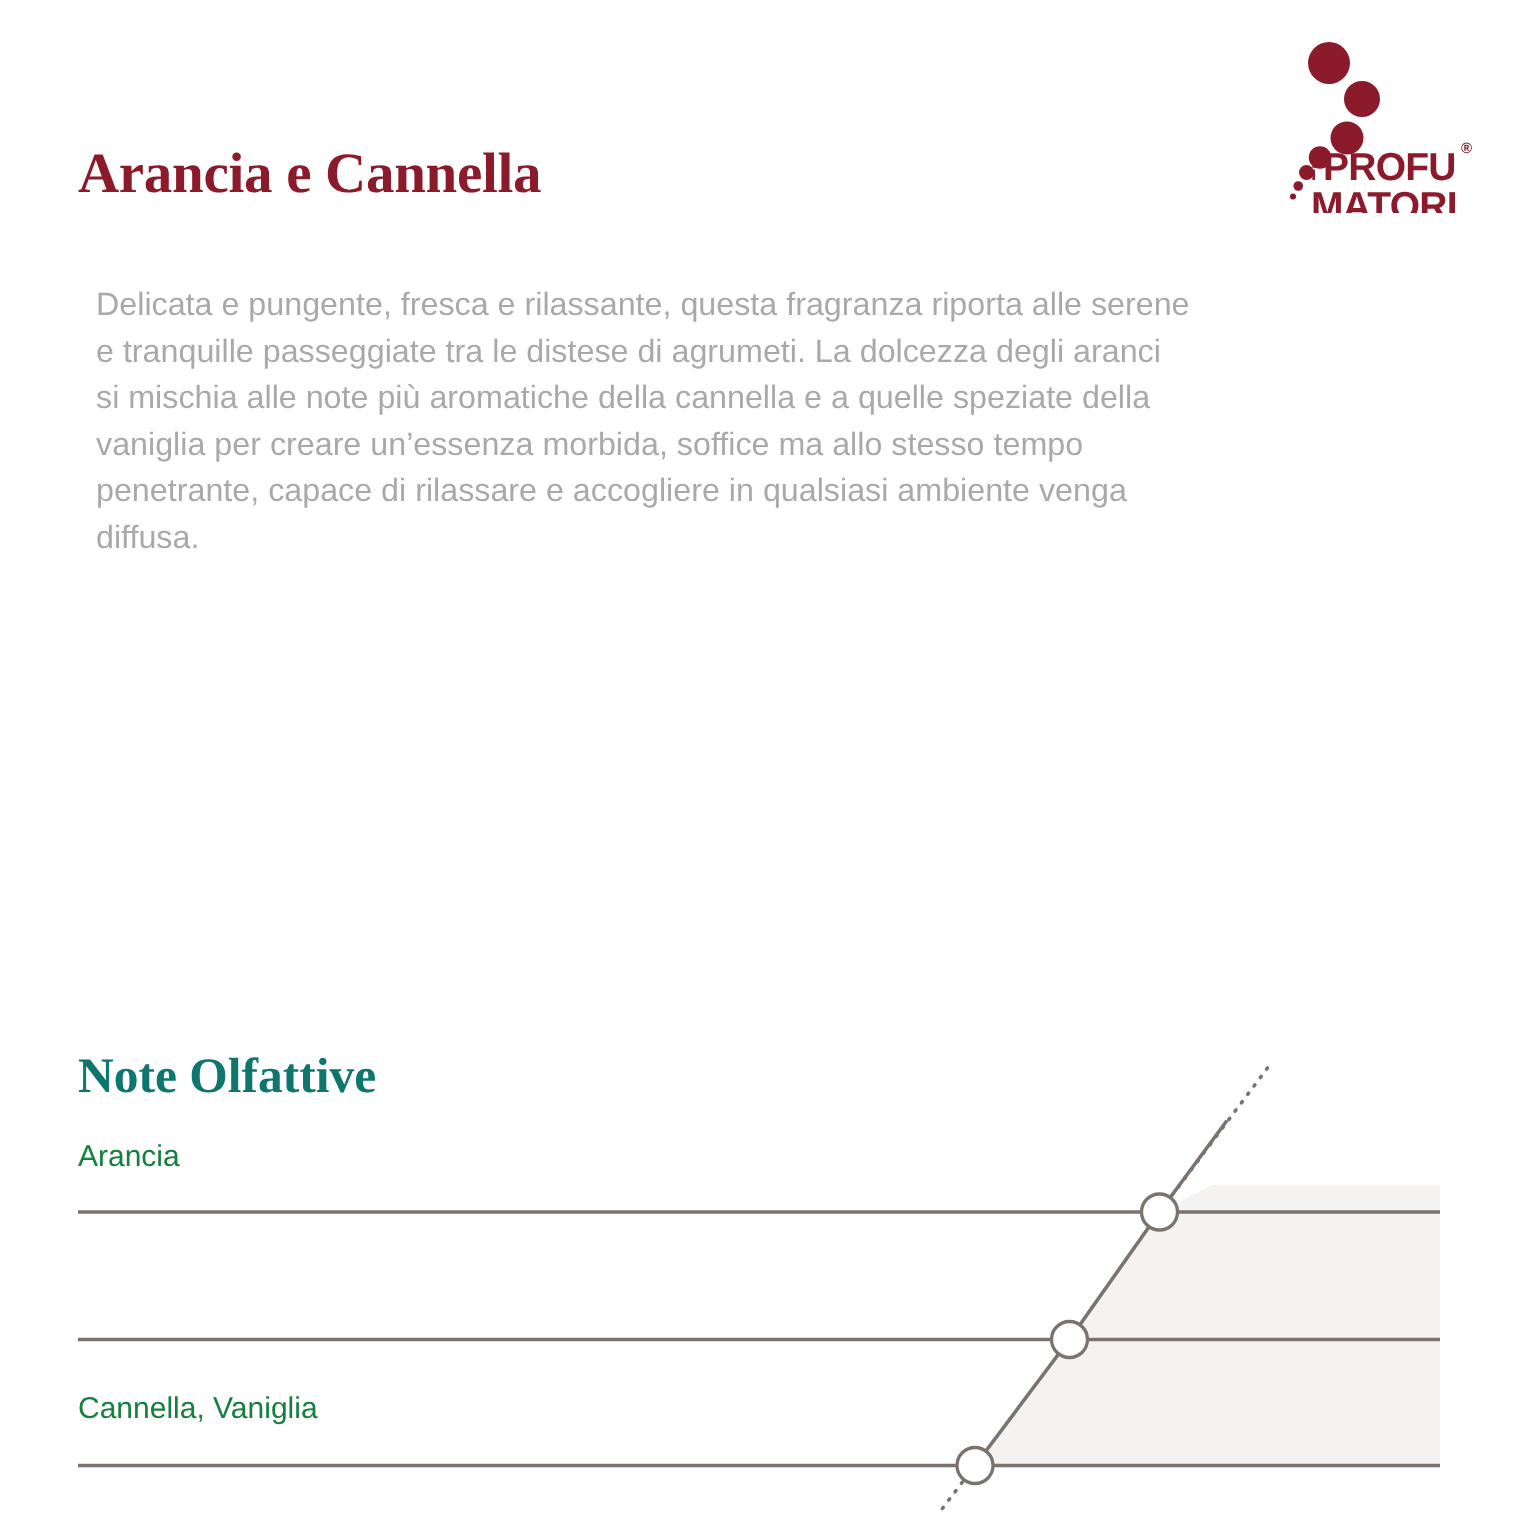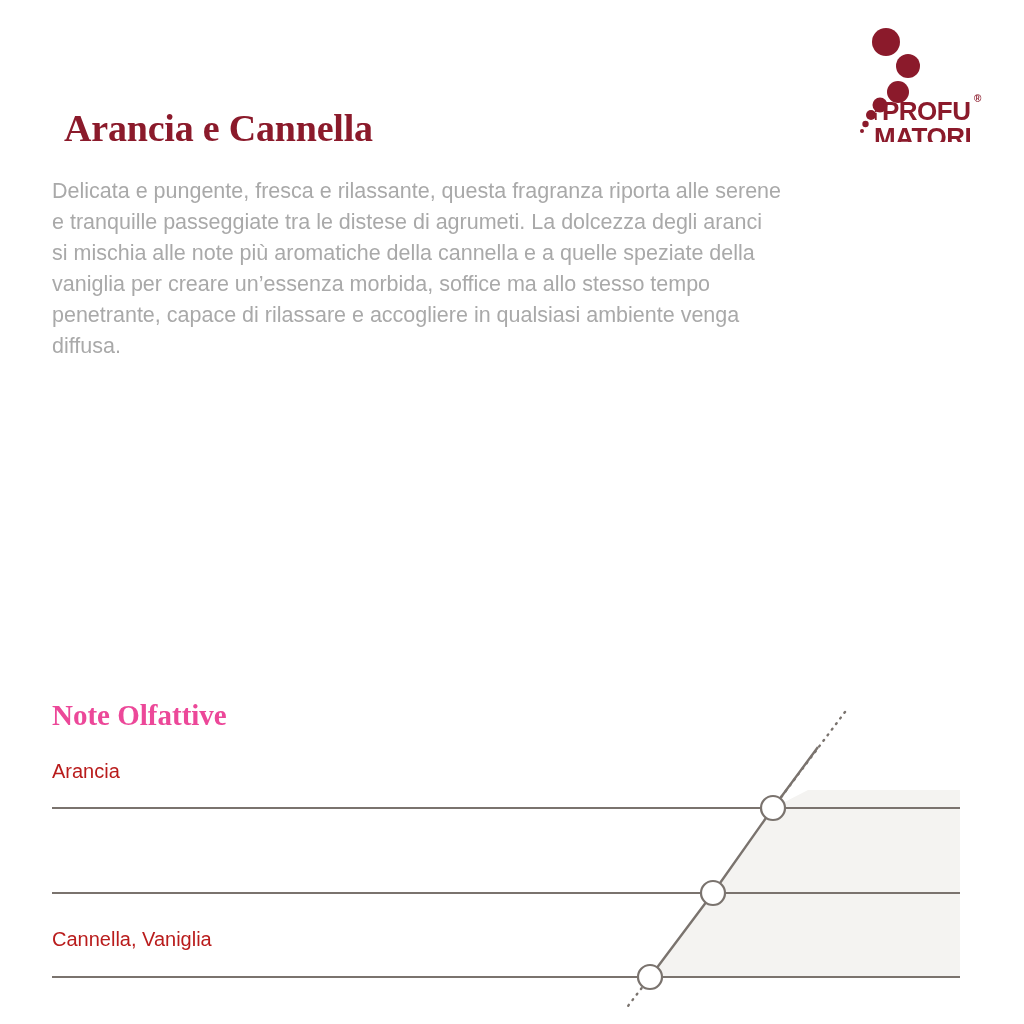--- a/index.html
+++ b/index.html
@@ -30,31 +30,31 @@
   #product-title {
     position: absolute;
     left: 52px;
     top: 96px;
     font-family: "Liberation Serif", "DejaVu Serif", serif;
     font-weight: bold;
     font-size: 38px;
     letter-spacing: -0.2px;
     color: #8b1a2b;
     line-height: 1.1;
-    margin: 12px;
+    margin: 0;
     white-space: nowrap;
   }
 
   
   #product-description {
     position: absolute;
     left: 52px;
     top: 176px;
     width: 730px;
-    margin: 0;
+    margin: 12px;
     font-family: "Liberation Sans", sans-serif;
     font-size: 21.5px;
     line-height: 31px;
     color: #a9a9a9;
     font-weight: 400;
   }
 
   
   #notes-section {
     position: absolute;
@@ -63,32 +63,32 @@
     width: 1024px;
     height: 334px;
   }
   #notes-heading {
     position: absolute;
     left: 52px;
     top: 10px;
     margin: 0;
     font-family: "Liberation Serif", "DejaVu Serif", serif;
     font-weight: bold;
-    font-size: 29px;
-    color: #ec4899;
+    font-size: 33px;
+    color: #0f766e;
     line-height: 1.1;
     white-space: nowrap;
   }
   .note-label {
     position: absolute;
     left: 52px;
     margin: 0;
     font-family: "Liberation Sans", sans-serif;
     font-size: 20px;
-    color: #b91c1c;
+    color: #15803d;
     white-space: nowrap;
   }
   .note-label.r0 { top: 70px; }
   .note-label.r1 { top: 155px; }
   .note-label.r2 { top: 238px; text-align: center; }
 
   
   #notes-graphic {
     position: absolute;
     left: 0;

